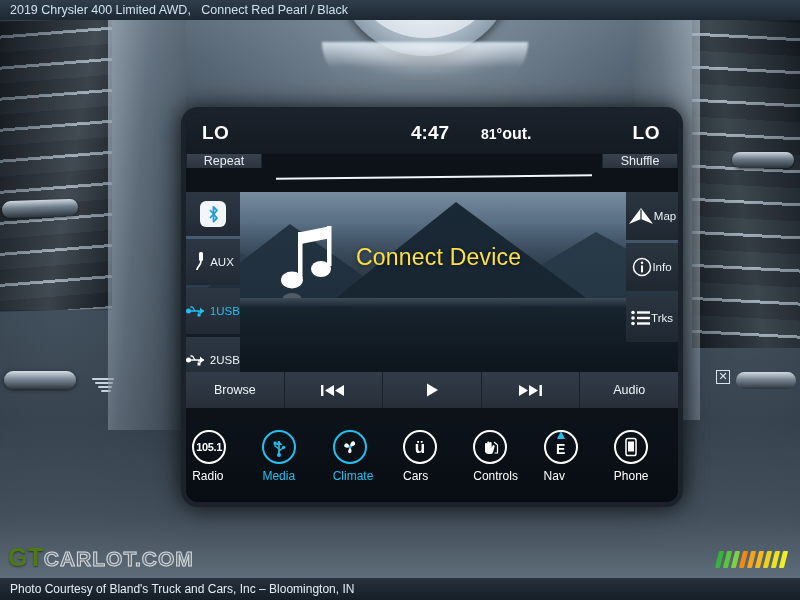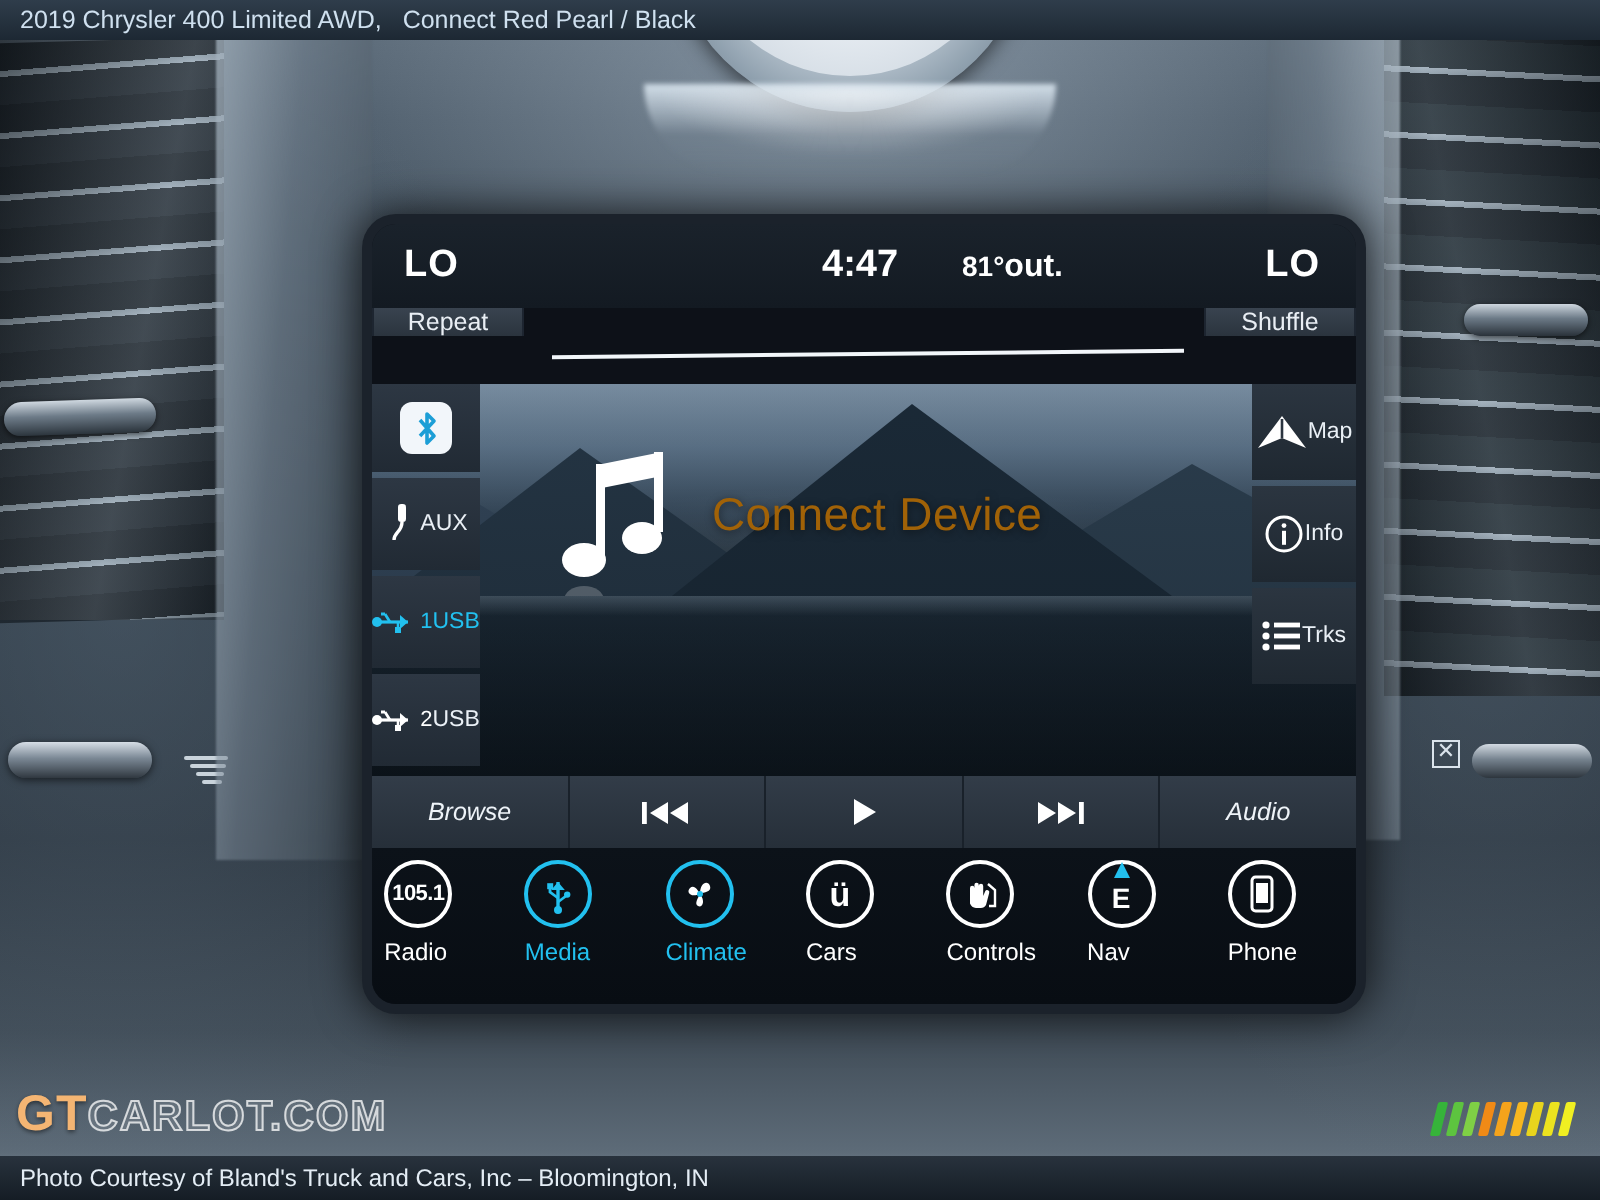--- a/index.html
+++ b/index.html
@@ -167,21 +167,21 @@
     background: linear-gradient(180deg, rgba(32,48,62,.95), rgba(12,20,27,.98));
   }
   .water-glint{
     position:absolute; left:0; right:0; top:0; height:10px;
     background: linear-gradient(180deg, rgba(180,205,225,.35), rgba(0,0,0,0));
   }
   .veil{ position:absolute; inset:0; background:linear-gradient(180deg, rgba(10,16,22,.18), rgba(10,16,22,.42));}
 
   .music-note{ position:absolute; left:95px; top:32px; width:56px; height:74px; }
   .connect-text{
-    position:absolute; left:170px; top:52px; color:#a16207; font-size:23px;
+    position:absolute; left:170px; top:52px; color:#fde047; font-size:23px;
     letter-spacing:.2px; text-shadow:0 1px 4px rgba(0,0,0,.5);
   }
 
   
   .side-left{ position:absolute; left:0; top:80px; width:54px; height:196px; }
   .side-right{ position:absolute; right:0; top:80px; width:52px; height:196px; }
   .tile{
     position:relative; margin:0 0 3px 0; width:100%; height:46px;
     background:linear-gradient(180deg,#2d3743,#212a34);
     display:flex; align-items:center; justify-content:center;
@@ -190,23 +190,22 @@
   .tile.bt { height:44px; }
   .tile .lbl{ margin-top:1px; line-height:1; }
   .tile.sel .lbl{ color:#22c0ef; }
   .bt-square{
     width:26px;height:26px;border-radius:6px;background:#f2f6fa;
     display:flex;align-items:center;justify-content:center;
   }
   .side-right .tile{ height:48px; background:linear-gradient(180deg,#2b3540,#1f2831); }
 
   .botrow{
-    position:absolute; left:0; top:276px; width:100%; height:36px;
+    position:absolute; left:0; top:260px; width:100%; height:36px;
     display:flex;
-    font-style:italic;
   }
   .botrow .b{
     flex:1; display:flex; align-items:center; justify-content:center;
     background:linear-gradient(180deg,#323c48,#262f39);
     color:#eef3f8; font-size:12.5px;
     border-right:1px solid #19212a;
   }
   .botrow .b:last-child{ border-right:none; }
 
   .menubar{
@@ -237,21 +236,21 @@
     position:absolute; left:0; bottom:0; width:800px; height:22px;
     background: linear-gradient(180deg,#28323d,#151d25);
     color:#e4edf5; font-size:12px; line-height:22px; padding-left:10px;
     white-space:nowrap;
   }
   .wm{
     position:absolute; left:8px; bottom:28px; font-size:25px; font-weight:bold;
     letter-spacing:.5px; font-family:"Liberation Sans", sans-serif;
     white-space:nowrap;
   }
-  .wm .gt{ color:#fdba74; opacity:.95; text-shadow:0 1px 2px rgba(0,0,0,.5); }
+  .wm .gt{ color:#4d7c0f; opacity:.95; text-shadow:0 1px 2px rgba(0,0,0,.5); }
   .wm .rest{
     color:rgba(255,255,255,.10); font-size:21px;
     -webkit-text-stroke:1px rgba(255,255,255,.75);
     letter-spacing:1px;
   }
   .logo-bars{ position:absolute; right:14px; bottom:32px; display:flex; gap:3px; transform:skewX(-14deg); }
   .logo-bars b{ display:block; width:5px; height:17px; border-radius:1px; }
 </style>
 </head>
 <body>

